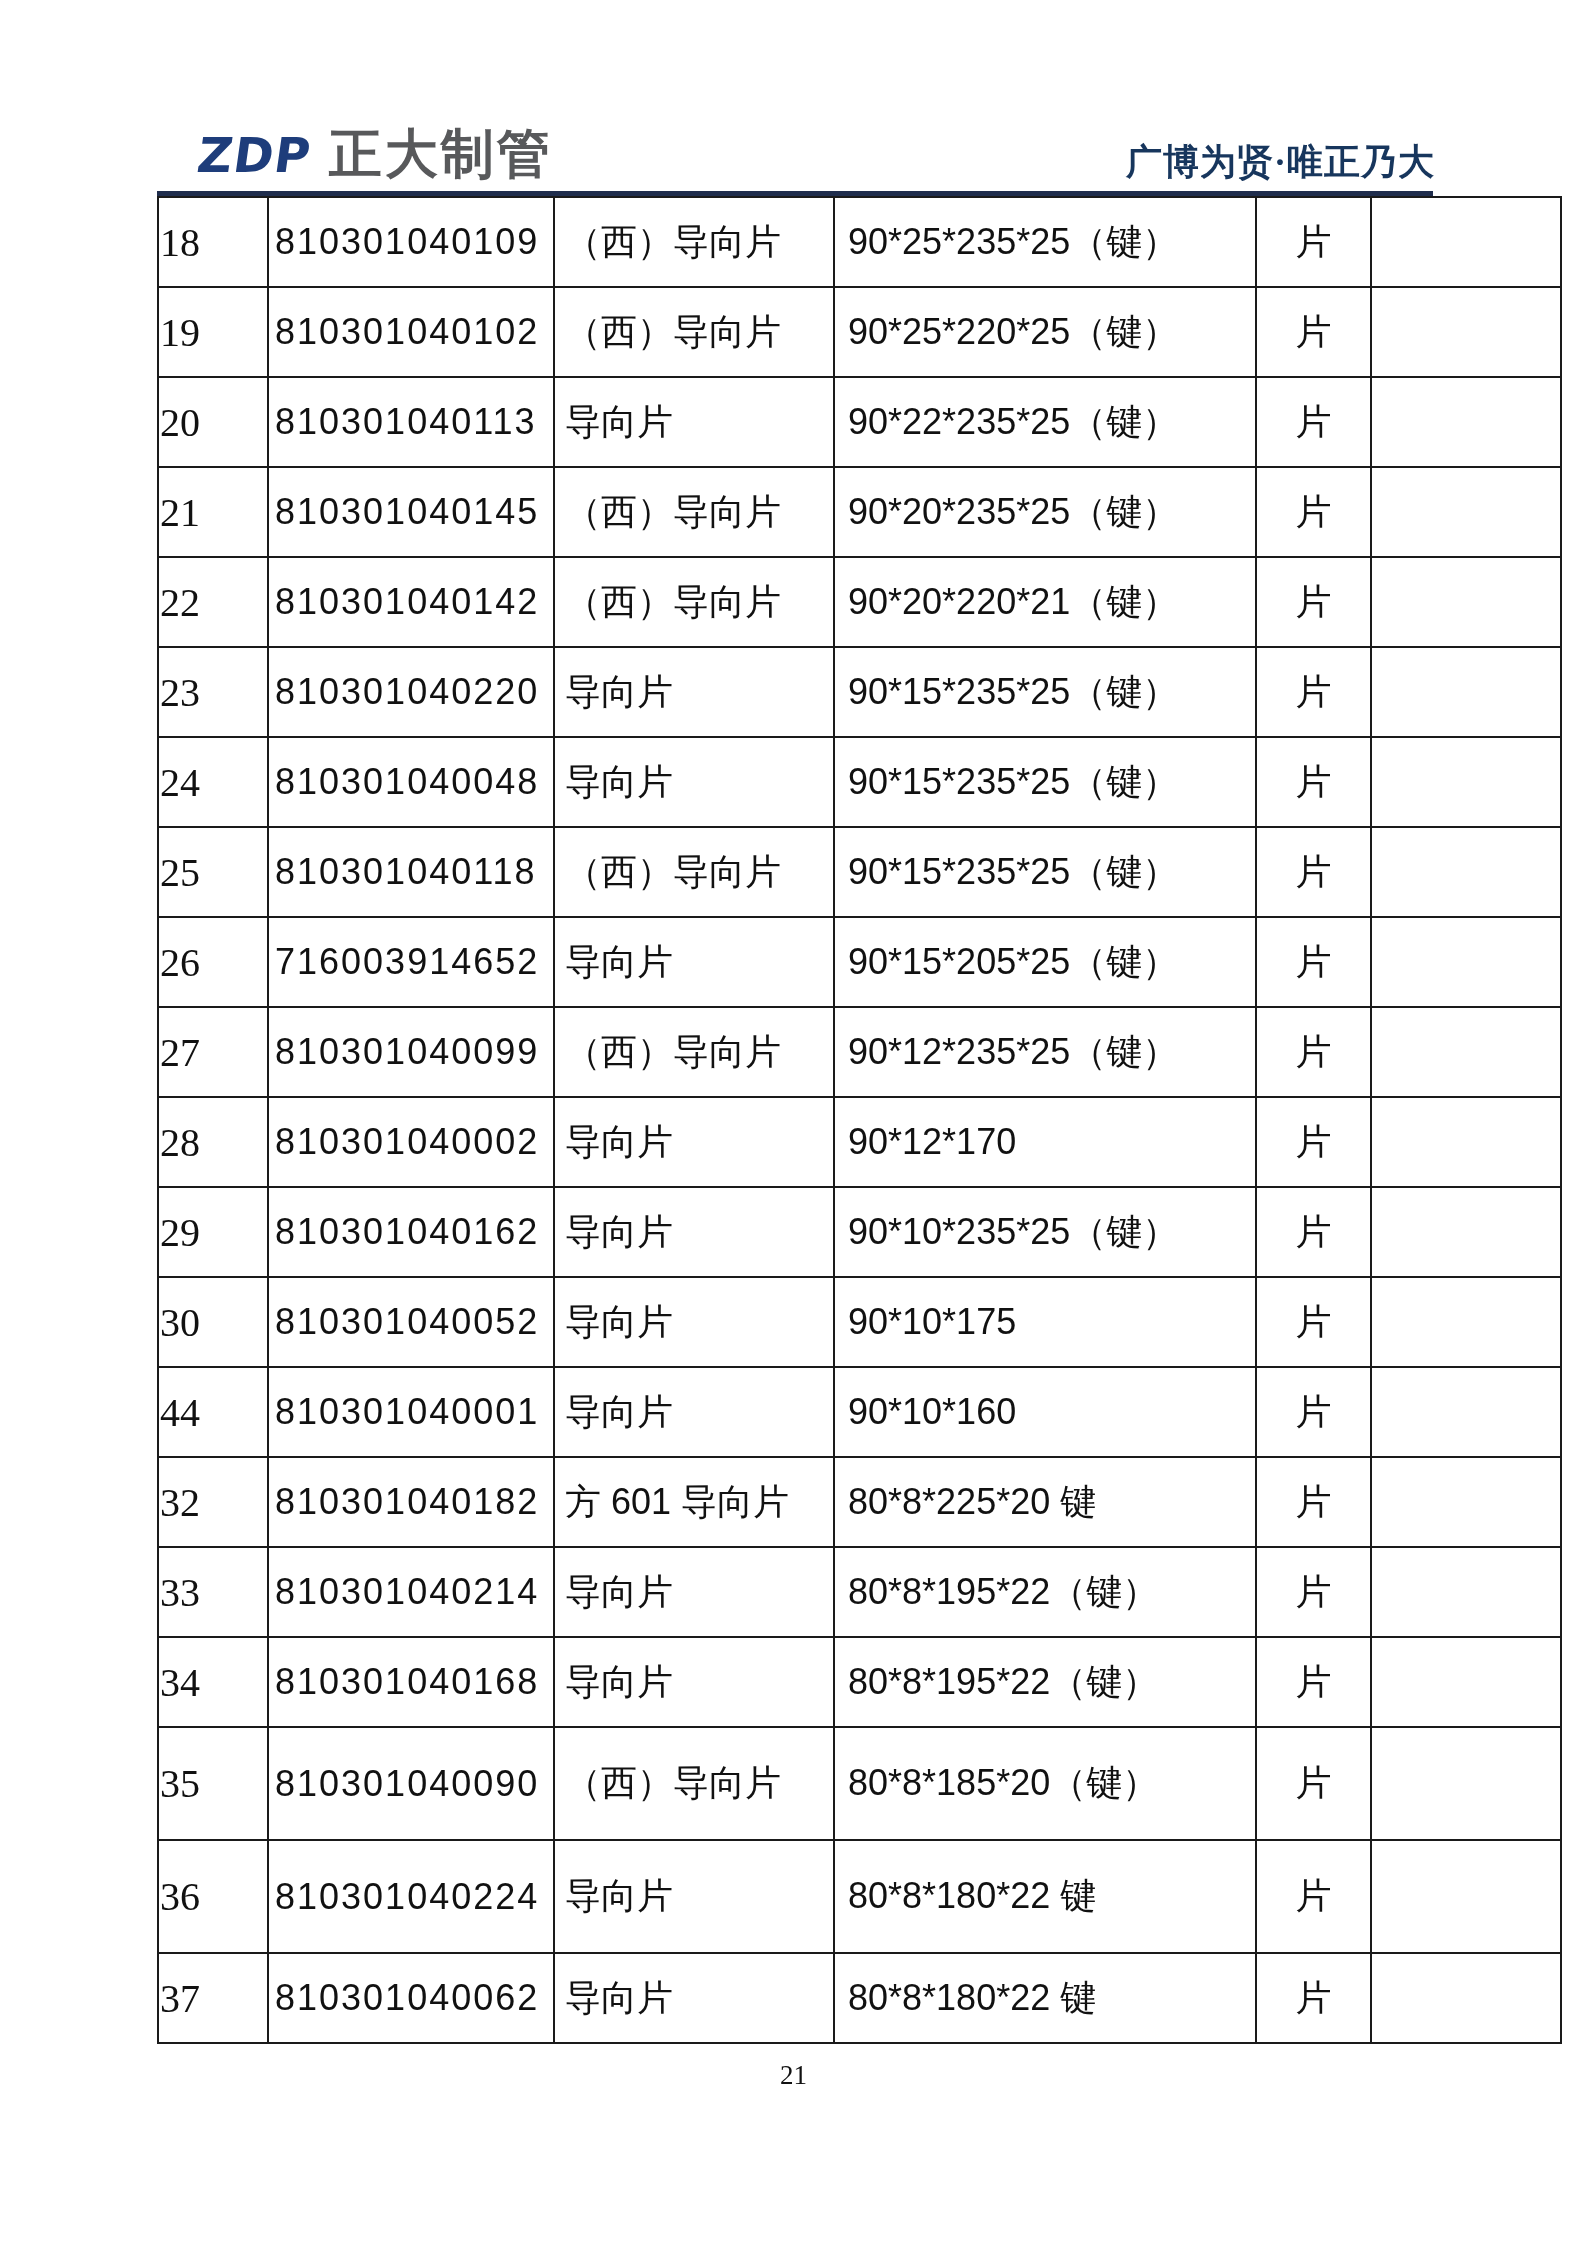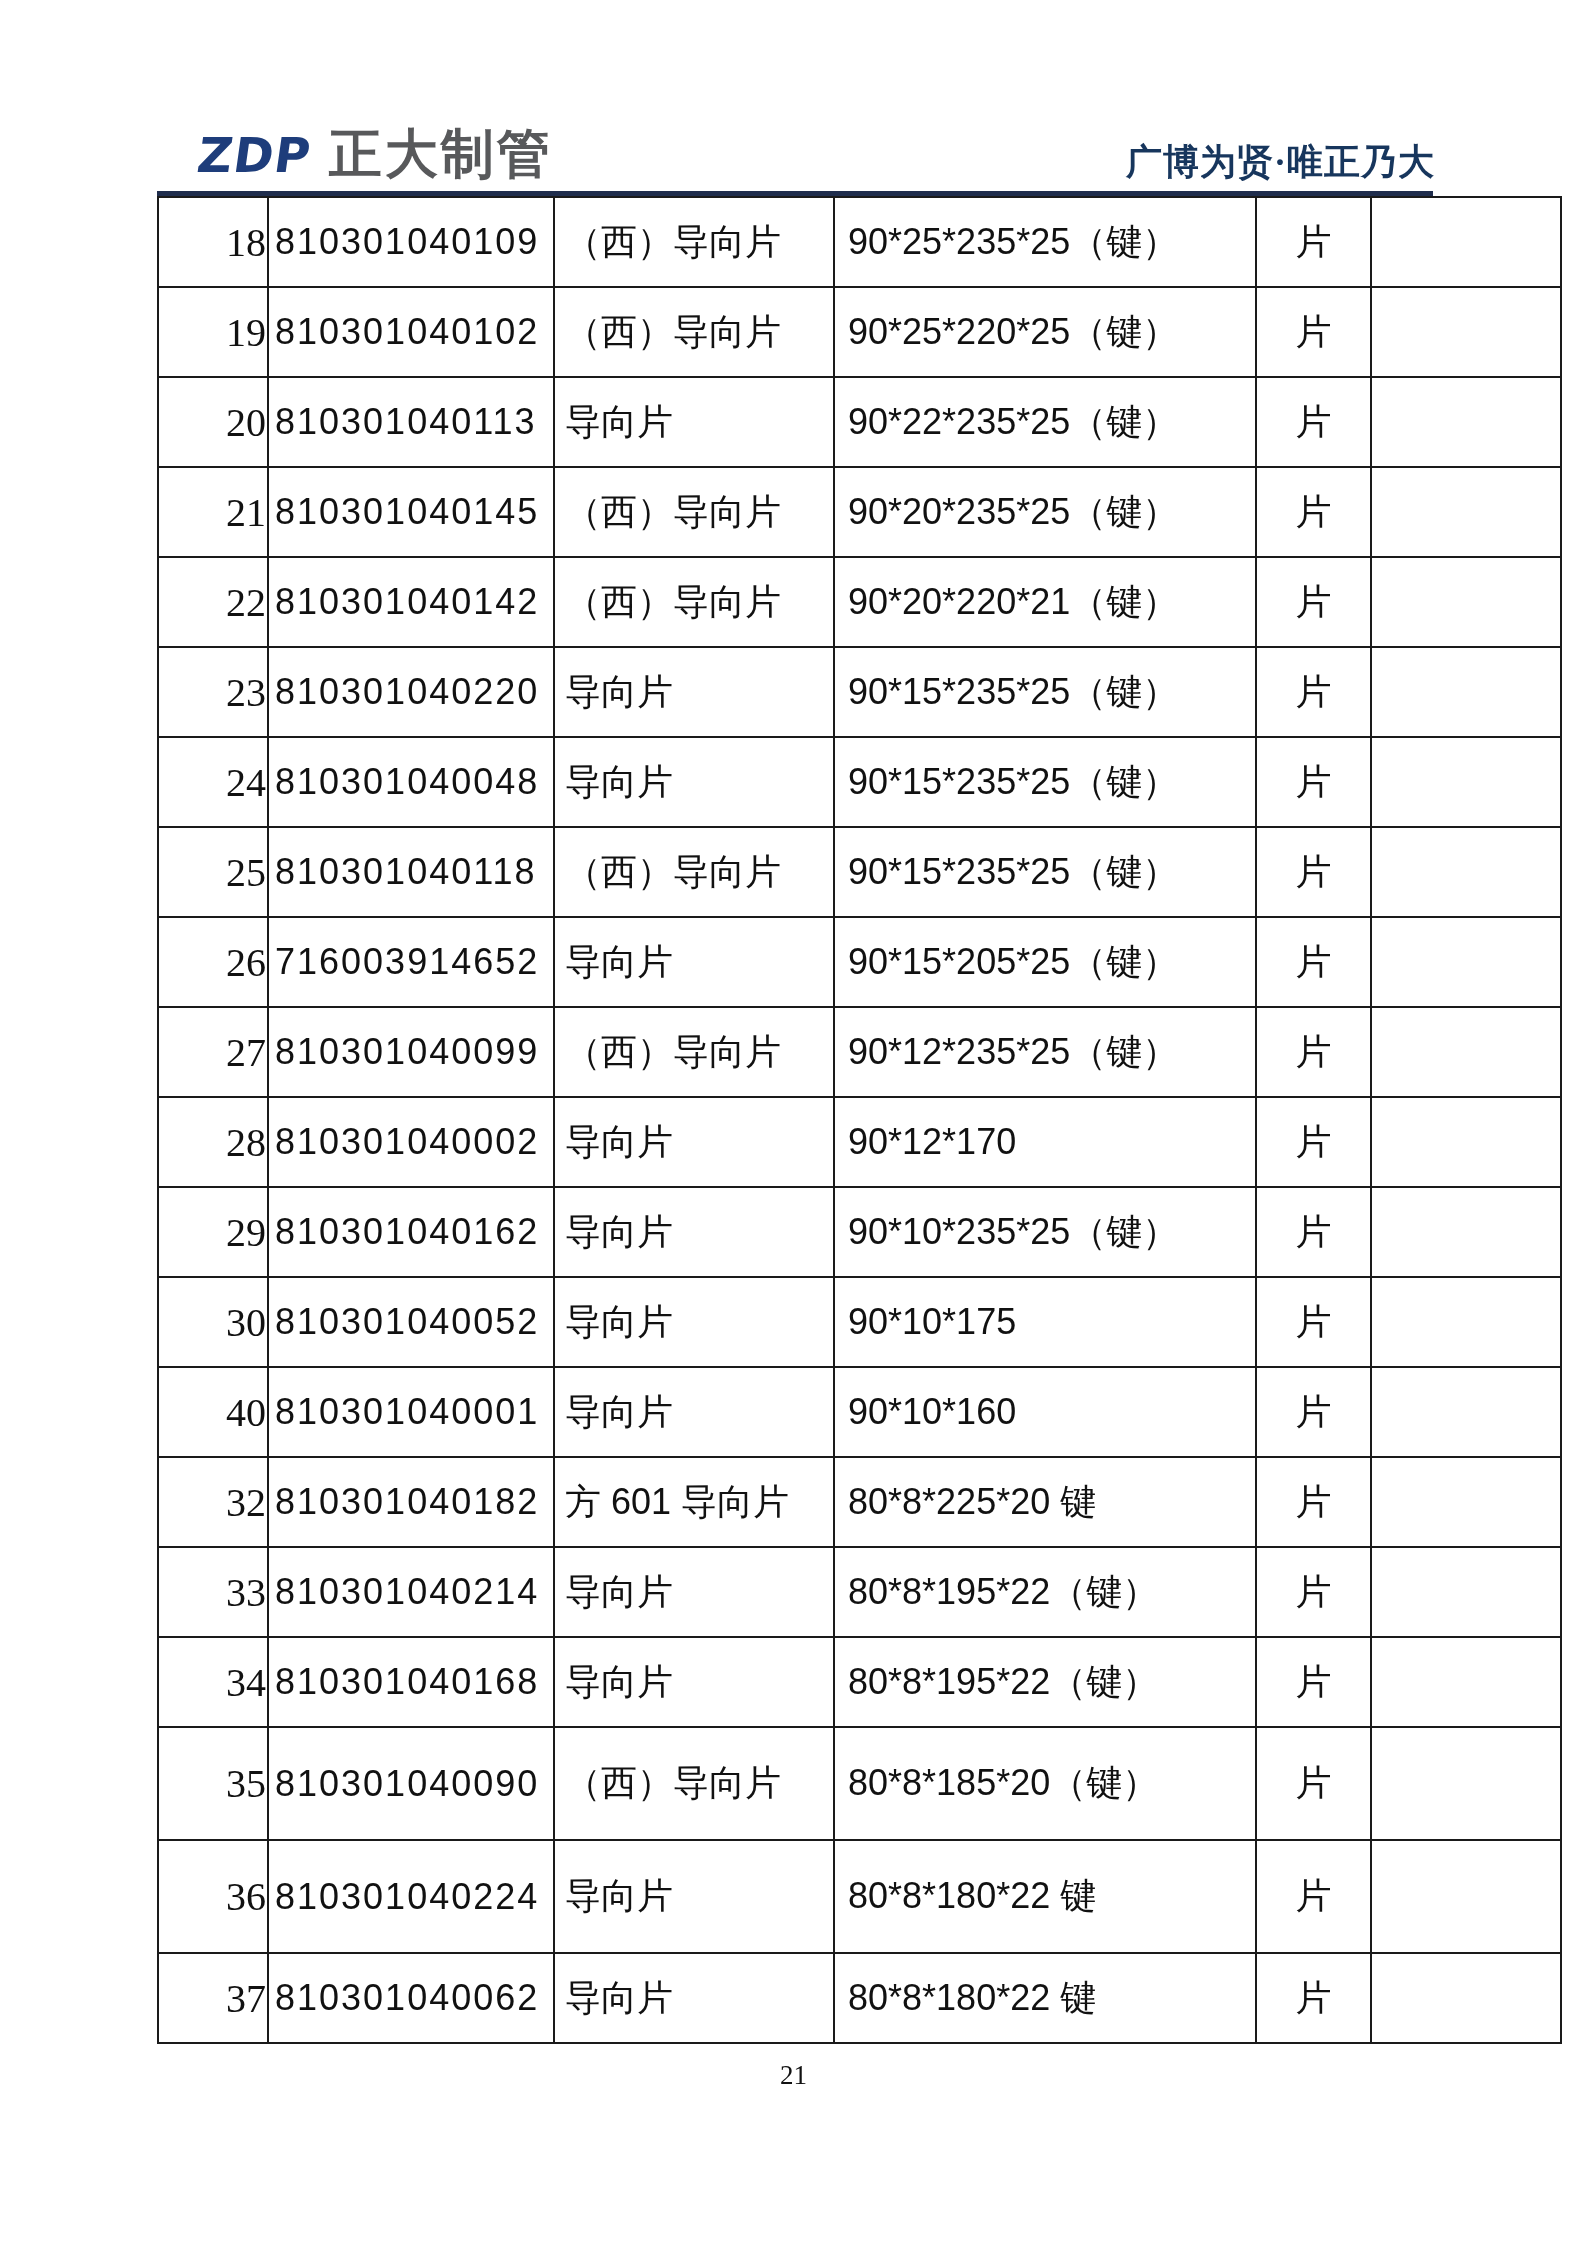--- a/index.html
+++ b/index.html
@@ -89,21 +89,21 @@
     height: 90px;
   }
   
   table.parts-table tr:nth-child(18),
   table.parts-table tr:nth-child(19) {
     height: 113px;
   }
   td.col-no {
     font-family: "Liberation Serif", "DejaVu Serif", serif;
     font-size: 40px;
-    text-align: right;
+    text-align: left;
   }
   td.col-code {
     font-size: 36px;
     letter-spacing: 2px;
     padding-left: 6px;
   }
   td.col-name {
     font-size: 36px;
     padding-left: 10px;
     margin-top: 48px;
@@ -251,21 +251,21 @@
         </tr>
         <tr>
           <td class="col-no">30</td>
           <td class="col-code">810301040052</td>
           <td class="col-name">导向片</td>
           <td class="col-spec">90*10*175</td>
           <td class="col-unit">片</td>
           <td class="col-note"></td>
         </tr>
         <tr>
-          <td class="col-no">40</td>
+          <td class="col-no">44</td>
           <td class="col-code">810301040001</td>
           <td class="col-name">导向片</td>
           <td class="col-spec">90*10*160</td>
           <td class="col-unit">片</td>
           <td class="col-note"></td>
         </tr>
         <tr>
           <td class="col-no">32</td>
           <td class="col-code">810301040182</td>
           <td class="col-name">方 601 导向片</td>

